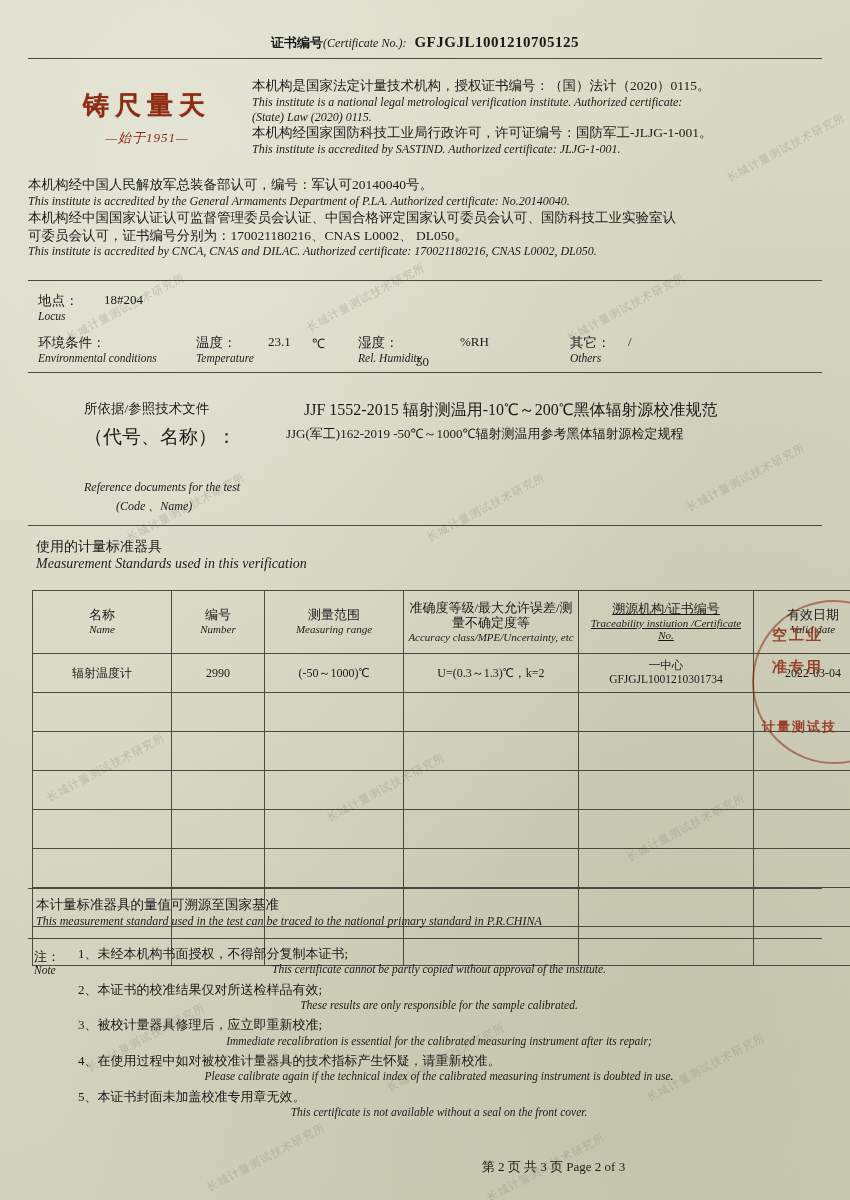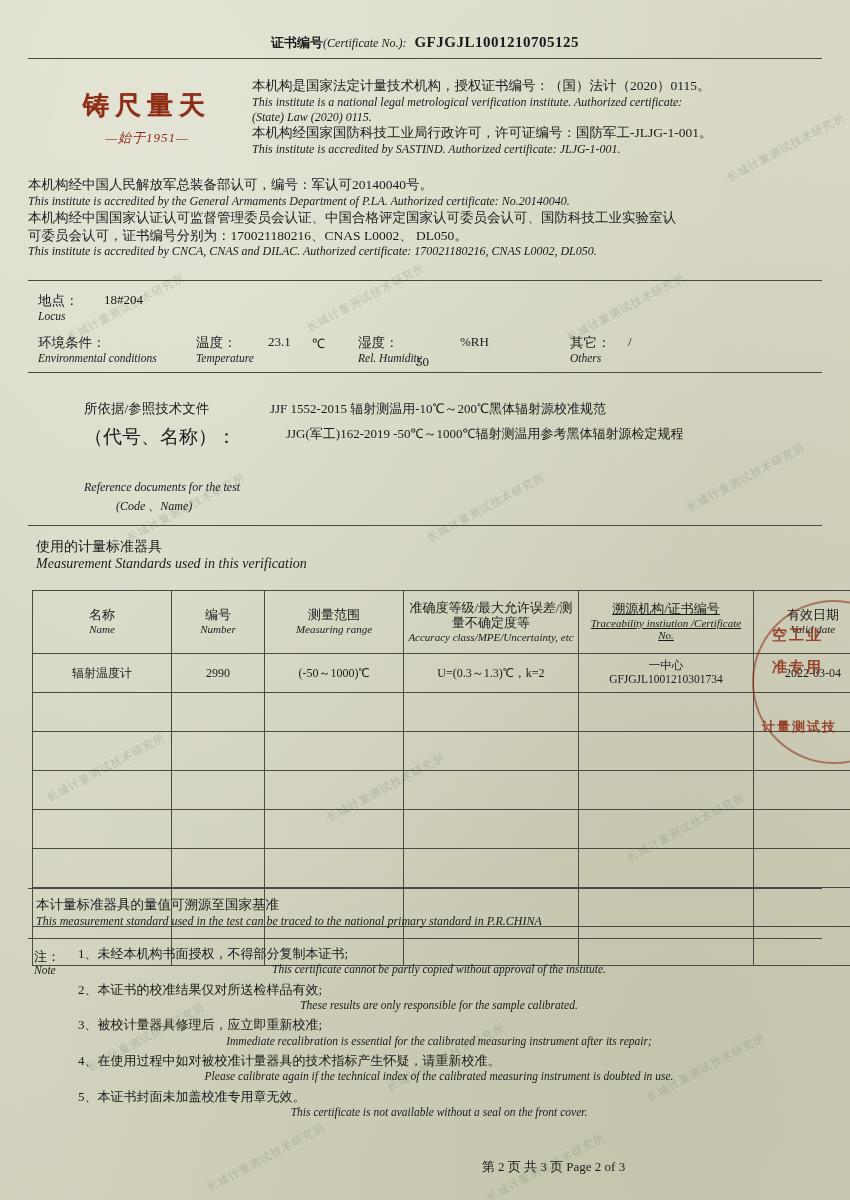--- a/index.html
+++ b/index.html
@@ -148,21 +148,21 @@
   #hum-val { left: 416px; top: 354px; font-size: 13px; }
   #hum-unit { left: 460px; top: 334px; font-size: 13px; }
 
   #oth-cn { left: 570px; top: 334px; }
   #oth-en { left: 570px; top: 352px; }
   #oth-val { left: 628px; top: 334px; font-size: 13px; }
 
   
   #ref-cn1 { left: 84px; top: 400px; font-size: 13.5px; }
   #ref-cn2 { left: 84px; top: 424px; font-size: 19px; }
-  #ref-line1 { left: 270px; top: 400px; font-size: 13px; }
+  #ref-line1 { left: 304px; top: 400px; font-size: 16px; }
   #ref-line2 { left: 286px; top: 424px; font-size: 13px; }
   #ref-en1 { left: 84px; top: 480px; font-style: italic; font-size: 12px; }
   #ref-en2 { left: 116px; top: 498px; font-style: italic; font-size: 12px; }
 
   
   #std-cn { left: 36px; top: 538px; font-size: 14px; }
   #std-en { left: 36px; top: 556px; font-style: italic; font-size: 14px; }
 
   table.std {
     position: absolute;

